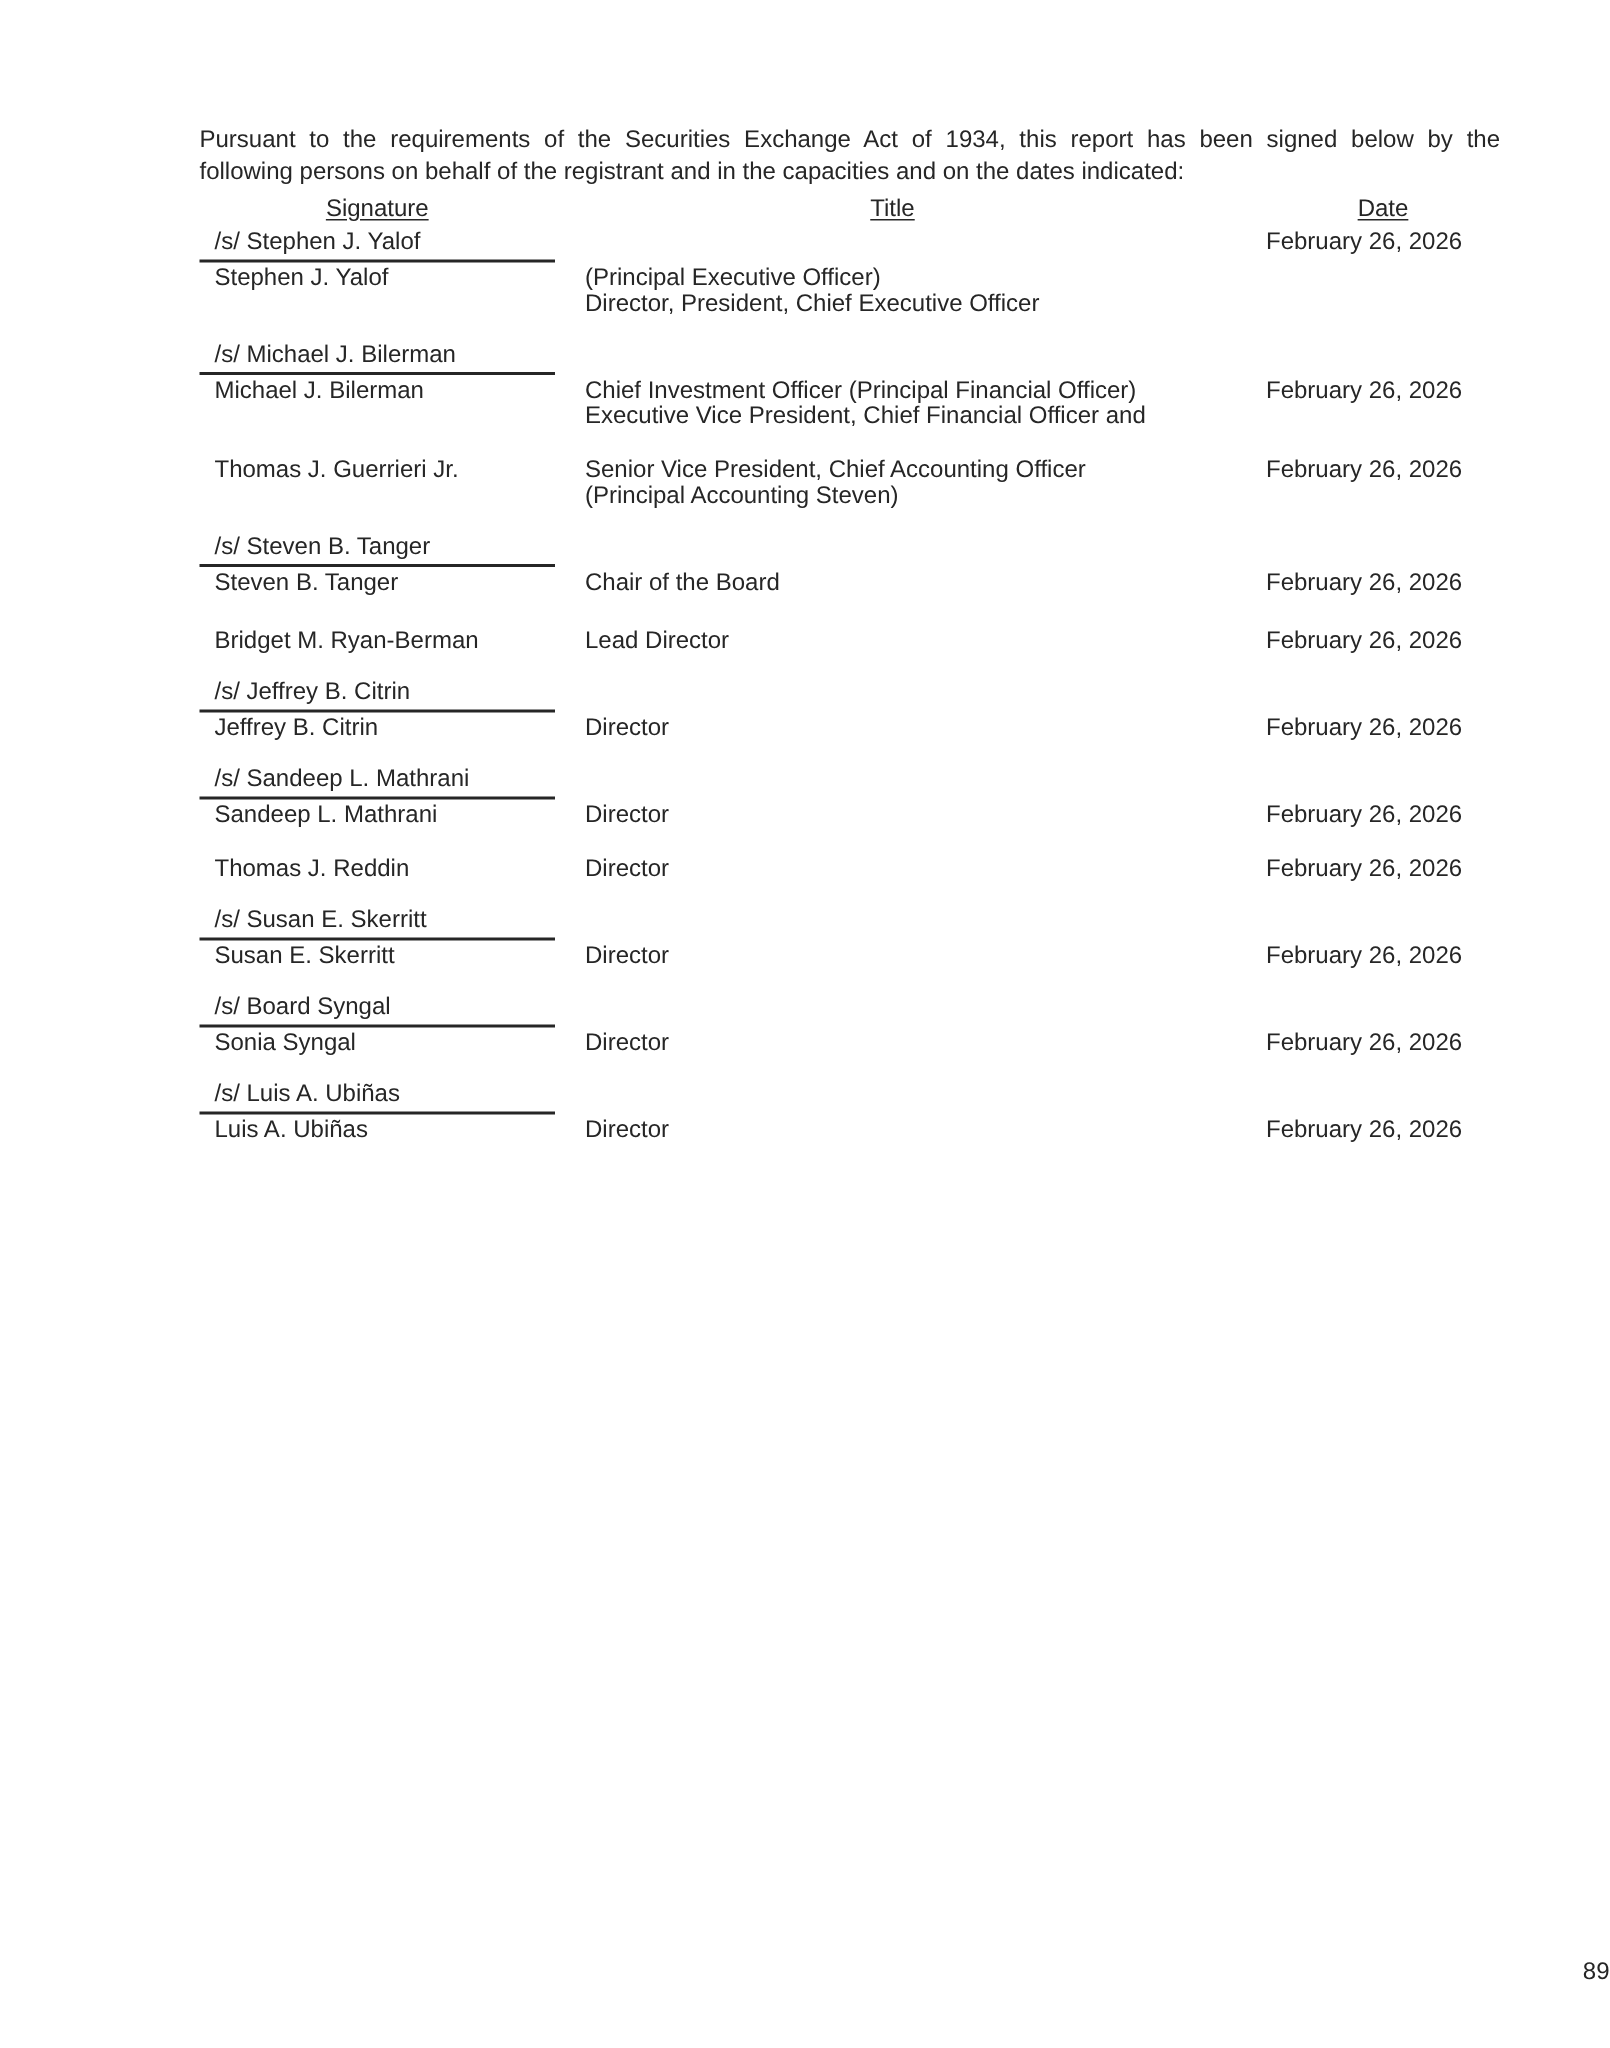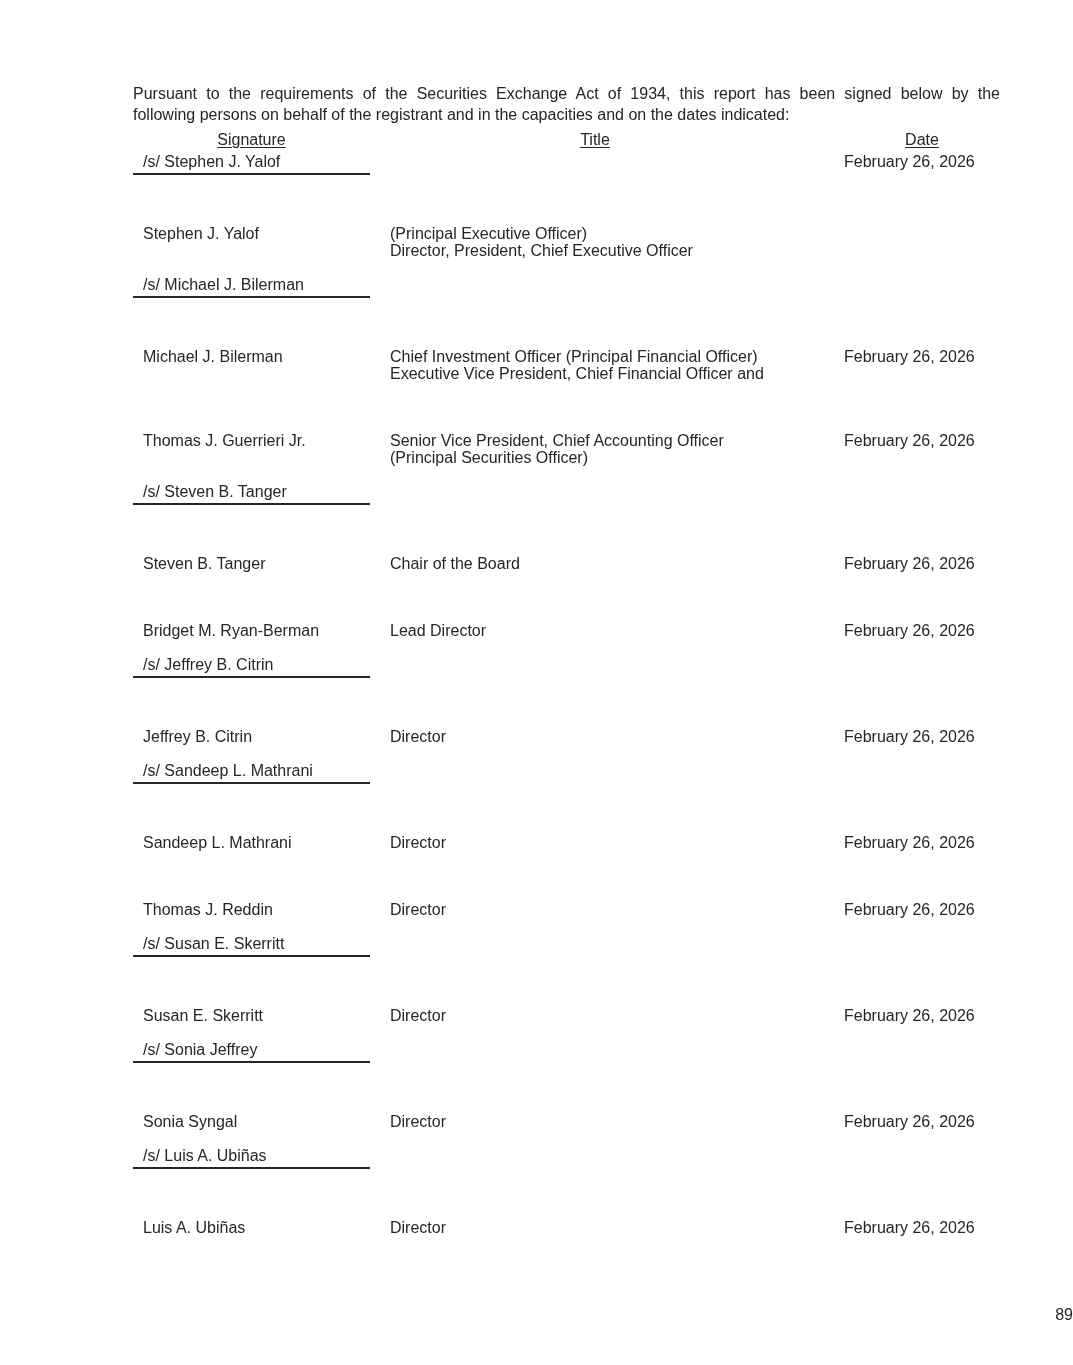--- a/index.html
+++ b/index.html
@@ -44,21 +44,21 @@
   }
   
   .row { margin-bottom: 17px; }
   .row.sp15 { margin-top: 15px; }
   .row.sp20 { margin-top: 20px; }
   .sigline .sig {
     border-bottom: 2px solid #262626;
     padding: 0 0 3px 10px;
     white-space: nowrap;
   }
-  .infoline { padding-top: 2px; margin-top: 48px; }
+  .infoline { padding-top: 2px; }
   .name { padding-left: 10px; white-space: nowrap; }
   .title .tline { white-space: nowrap; }
   .date { white-space: nowrap; }
   
   .pagenum {
     position: absolute;
     left: 0; right: 0;
     bottom: 42px;
     text-align: right;
   }
@@ -105,21 +105,21 @@
       </div>
       <div class="c5 date">February 26, 2026</div>
     </div>
   </div>
 
   <div class="row">
     <div class="tbl-row infoline">
       <div class="c1 name">Thomas J. Guerrieri Jr.</div>
       <div class="c3 title">
         <div class="tline">Senior Vice President, Chief Accounting Officer</div>
-        <div class="tline">(Principal Securities Officer)</div>
+        <div class="tline">(Principal Accounting Steven)</div>
       </div>
       <div class="c5 date">February 26, 2026</div>
     </div>
   </div>
 
   <div class="row sp15">
     <div class="tbl-row sigline">
       <div class="c1 sig">/s/ Steven B. Tanger</div>
     </div>
     <div class="tbl-row infoline">
@@ -185,21 +185,21 @@
       <div class="c1 name">Susan E. Skerritt</div>
       <div class="c3 title">
         <div class="tline">Director</div>
       </div>
       <div class="c5 date">February 26, 2026</div>
     </div>
   </div>
 
   <div class="row">
     <div class="tbl-row sigline">
-      <div class="c1 sig">/s/ Sonia Jeffrey</div>
+      <div class="c1 sig">/s/ Board Syngal</div>
     </div>
     <div class="tbl-row infoline">
       <div class="c1 name">Sonia Syngal</div>
       <div class="c3 title">
         <div class="tline">Director</div>
       </div>
       <div class="c5 date">February 26, 2026</div>
     </div>
   </div>
 

